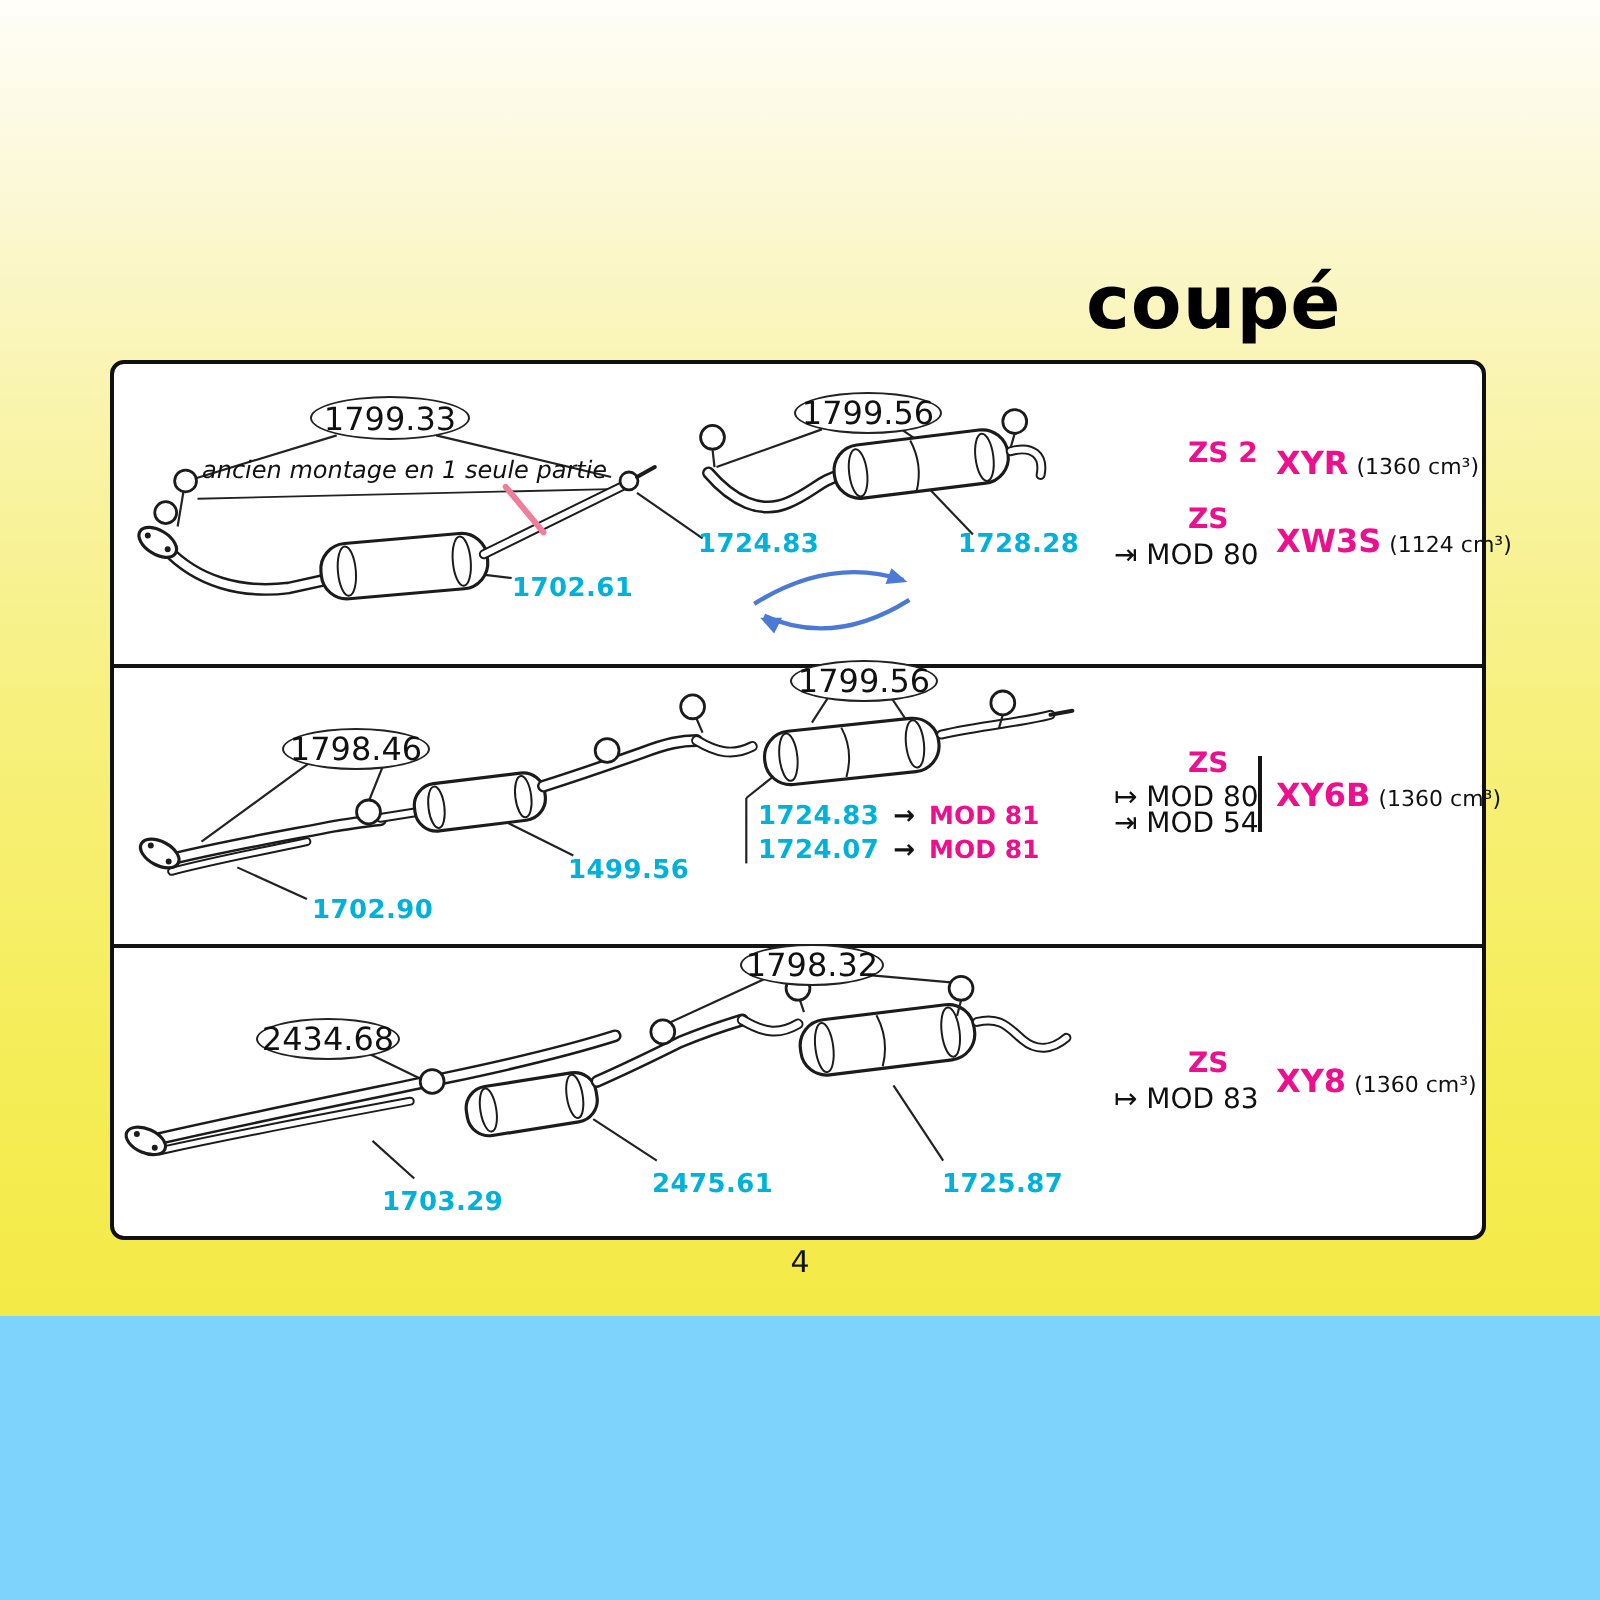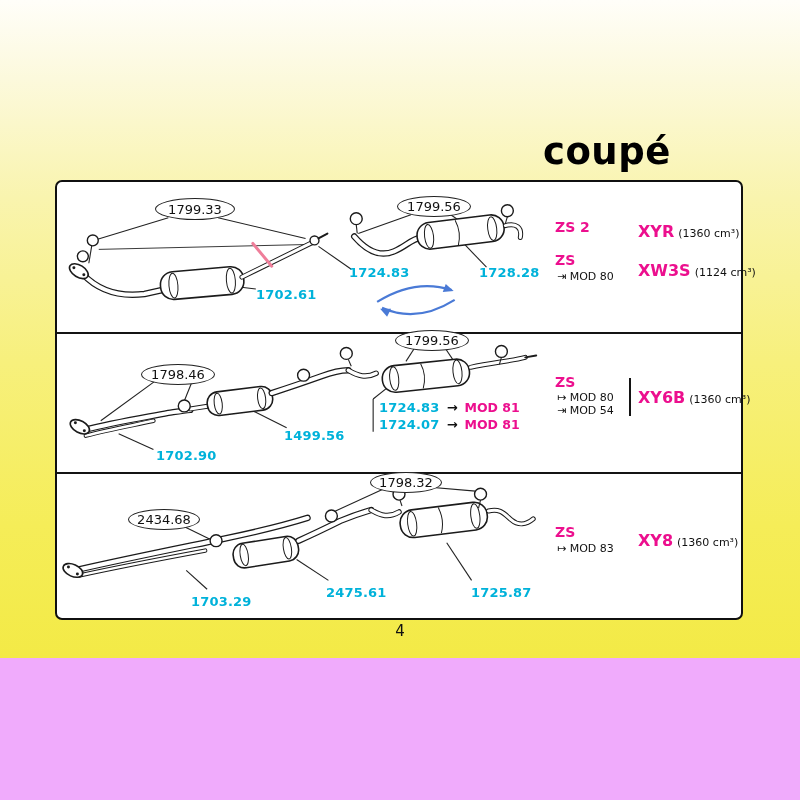--- a/index.html
+++ b/index.html
@@ -1,16 +1,16 @@
 <!DOCTYPE html>
 <html><head>
 <meta charset="utf-8">
 <style>
   html,body{margin:0;padding:0;background:#fff;}
-  .canvas{position:relative;width:800px;height:800px;background:#f0abfc;overflow:hidden;
+  .canvas{position:relative;width:800px;height:800px;background:#7dd3fc;overflow:hidden;
           font-family:"DejaVu Sans","Liberation Sans",sans-serif;color:#111;}
   .yellow{position:absolute;left:0;top:0;width:800px;height:658px;
           background:linear-gradient(180deg,#fffef9 0%,#fcf9dc 12%,#f9f4ae 30%,#f7f07c 55%,#f5ed58 80%,#f3ea46 100%);}
   .title{position:absolute;left:543px;top:130px;font-size:37px;font-weight:800;color:#000;letter-spacing:.5px;}
   .card{position:absolute;left:55px;top:180px;width:684px;height:436px;background:#fff;
         border:2px solid #101010;border-radius:7px;}
   .art{position:absolute;left:0;top:0;width:100%;height:100%;}
   .art .po{fill:none;stroke:#1b1b1b;stroke-linecap:round;}
   .art .pi{fill:none;stroke:#ffffff;stroke-linecap:round;}
   .art .w6{stroke-width:6.5}.art .w4{stroke-width:4}
@@ -24,30 +24,30 @@
   .art .dt{fill:none;stroke:#1b1b1b;stroke-width:1;}
   .art .dot{fill:#1b1b1b;}
   .art .blue{fill:none;stroke:#4a7ad6;stroke-width:2.2;}
   .art .bluef{fill:#4a7ad6;}
   .art .red{stroke:#ef7e9a;stroke-width:3;stroke-linecap:round;}
   .hdiv{position:absolute;left:0;width:100%;height:2px;background:#141414;}
   .vrule{position:absolute;width:1.5px;background:#141414;}
   .lbl{position:absolute;white-space:nowrap;}
   .cyan{color:#00b2da;font-weight:700;font-size:13px;letter-spacing:.2px;}
   .mag{color:#ec0f8e;font-weight:700;}
-  .model{font-size:14px;}
+  .model{font-size:14px;margin-left:39px;}
   .engs{font-size:11px;color:#111;}
   .engs b{font-size:16px;margin-right:4px;}
-  .mod{font-size:11px;color:#111;font-weight:500;}
+  .mod{font-size:14px;color:#111;font-weight:500;}
   .modrow{display:flex;gap:7px;align-items:baseline;}
   .modrow .mag{font-size:12.5px;}
   .arr{color:#111;font-weight:700;font-size:13px;}
   .note{font-style:italic;font-size:12px;color:#111;}
   .callout{position:absolute;border:1.4px solid #222;border-radius:50%;background:#fff;
-           display:flex;align-items:center;justify-content:center;font-size:13px;color:#111;}
+           display:flex;align-items:center;justify-content:center;font-size:16px;color:#111;}
   .pagenum{position:absolute;left:388px;top:622px;width:24px;text-align:center;font-size:15px;color:#111;}
 </style>
 </head>
 <body>
 
 <div class="canvas">
   <div class="yellow"></div>
   <div class="title">coupé</div>
 
   <div class="card">
@@ -228,20 +228,21 @@
             <circle class="rg" cx="426" cy="315" r="6"></circle>
         </g>
       </g>
     </svg>
 
     <div class="hdiv" style="top:150px"></div>
     <div class="hdiv" style="top:290px"></div>
 
     <div class="callout" style="left:98px;top:16px;width:78px;height:20px">1799.33</div>
     <div class="callout" style="left:340px;top:14px;width:72px;height:19px">1799.56</div>
+    <div class="lbl note" style="left:44px;top:46px">ancien montage en 1 seule partie</div>
     <div class="lbl cyan" style="left:292px;top:83px">1724.83</div>
     <div class="lbl cyan" style="left:199px;top:105px">1702.61</div>
     <div class="lbl cyan" style="left:422px;top:83px">1728.28</div>
     <div class="lbl mag model" style="left:498px;top:37px">ZS 2</div>
     <div class="lbl engs" style="left:581px;top:40px">
       <b class="mag">XYR</b><span>(1360 cm³)</span>
     </div>
     <div class="lbl mag model" style="left:498px;top:70px">ZS</div>
     <div class="lbl mod" style="left:500px;top:88px">⇥ MOD 80</div>
     <div class="lbl engs" style="left:581px;top:79px">

